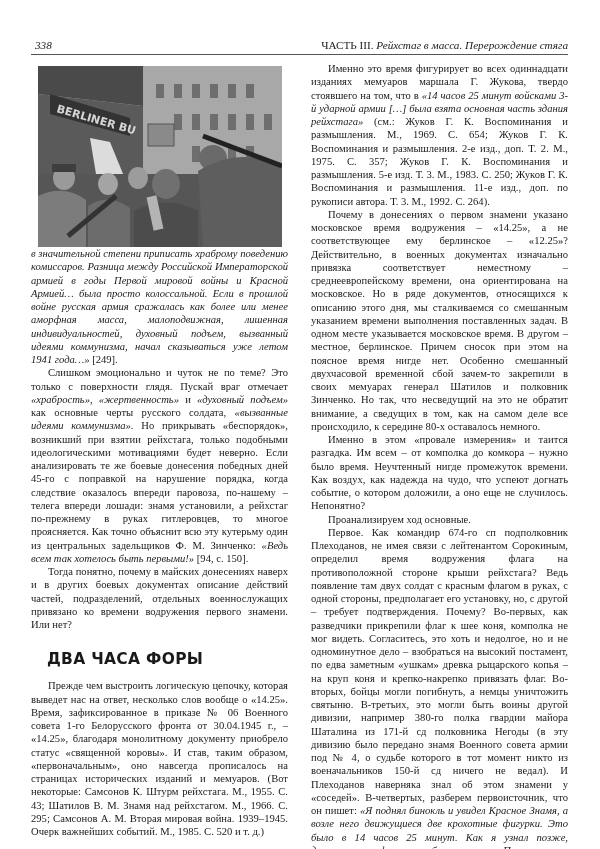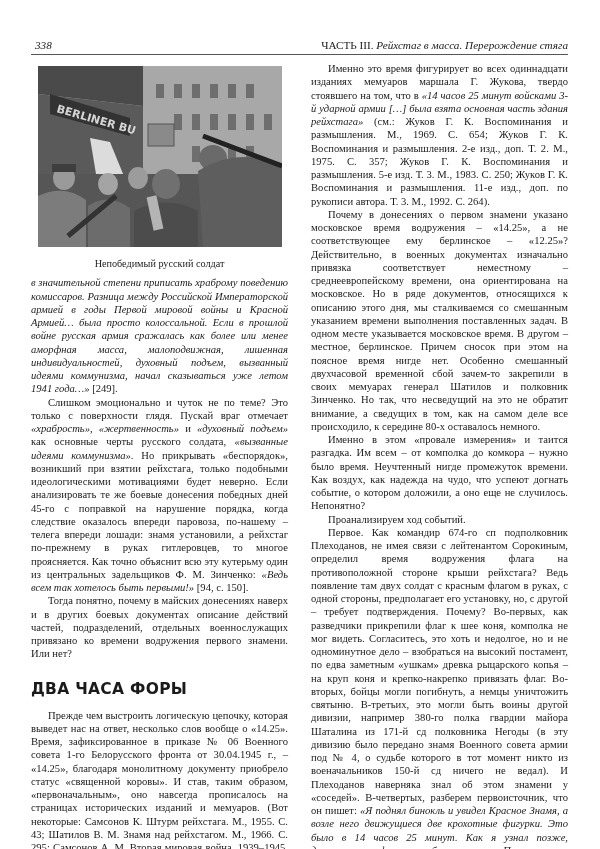--- a/index.html
+++ b/index.html
@@ -14,21 +14,21 @@
          text-align:justify; hyphens:auto; }
   .left { left:31px; width:257px; }
   .right { left:311px; width:257px; top:62px; }
   .photo { width:244px; height:181px; margin:0 auto 0 7px; position:relative;
            background:#7a7a7a; overflow:hidden; }
   .caption { text-align:center; font-size:10.2px; margin:10px 0 6px; }
   p { margin:0; text-indent:17px; }
   p.noind { text-indent:0; }
   em { font-style:italic; }
   h2 { font-family:"DejaVu Sans", sans-serif; font-weight:bold; font-size:15.5px;
-       letter-spacing:0.3px; margin:19px 0 11px 0; line-height:18px; }
+       letter-spacing:0.3px; margin:19px 0 11px 16px; line-height:18px; }
 </style>
 </head>
 <body>
 
 <div class="header">
   <span class="pno">338</span>
   <span class="run"><span>ЧАСТЬ III.</span> <i>Рейхстаг в масса. Перерождение стяга</i></span>
 </div>
 
 <div class="col left">
@@ -78,33 +78,32 @@
       <ellipse cx="100" cy="112" rx="10" ry="11" fill="#9c9c9c"></ellipse>
       <ellipse cx="128" cy="118" rx="14" ry="15" fill="#707070"></ellipse>
       <path d="M96,145 Q128,128 160,145 L160,181 L96,181 Z" fill="#4c4c4c"></path>
       <rect x="112" y="130" width="10" height="34" fill="#b4b4b4" transform="rotate(-12 117 147)"></rect>
       <ellipse cx="175" cy="92" rx="14" ry="13" fill="#6a6a6a"></ellipse>
       <path d="M160,105 Q200,80 244,100 L244,181 L165,181 Z" fill="#5e5e5e"></path>
       <line x1="165" y1="70" x2="244" y2="100" stroke="#222" stroke-width="5"></line>
       <line x1="30" y1="170" x2="78" y2="130" stroke="#333" stroke-width="5"></line>
     </svg>
   </div>
-  <div class="caption">Непобедимый русский солдат</div>
 
   <p class="noind"><em>в значительной степени приписать храброму поведению комиссаров. Разница между Российской Императорской армией в годы Первой мировой войны и Красной Армией… была просто колоссальной. Если в прошлой войне русская армия сражалась как более или менее аморфная масса, малоподвижная, лишенная индивидуальностей, духовный подъем, вызванный идеями коммунизма, начал сказываться уже летом 1941 года…»</em><span> [249].</span></p>
 
   <p><span>Слишком эмоционально и чуток не по теме? Это только с поверхности глядя. Пускай враг отмечает </span><em>«храбрость», «жертвенность»</em><span> и </span><em>«духовный подъем»</em><span> как основные черты русского солдата, </span><em>«вызванные идеями коммунизма»</em><span>. Но прикрывать «беспорядок», возникший при взятии рейхстага, только подобными идеологическими мотивациями будет неверно. Если анализировать те же боевые донесения победных дней 45-го с поправкой на нарушение порядка, когда следствие оказалось впереди паровоза, по-нашему – телега впереди лошади: знамя установили, а рейхстаг по-прежнему в руках гитлеровцев, то многое проясняется. Как точно объяснит всю эту кутерьму один из центральных задельщиков Ф. М. Зинченко: </span><em>«Ведь всем так хотелось быть первыми!»</em><span> [94, с. 150].</span></p>
 
   <p>Тогда понятно, почему в майских донесениях наверх и в других боевых документах описание действий частей, подразделений, отдельных военнослужащих привязано ко времени водружения первого знамени. Или нет?</p>
 
   <h2>ДВА ЧАСА ФОРЫ</h2>
 
   <p>Прежде чем выстроить логическую цепочку, которая выведет нас на ответ, несколько слов вообще о «14.25». Время, зафиксированное в приказе № 06 Военного совета 1-го Белорусского фронта от 30.04.1945 г., – «14.25», благодаря монолитному документу приобрело статус «священной коровы». И став, таким образом, «первоначальным», оно навсегда прописалось на страницах исторических изданий и мемуаров. (Вот некоторые: Самсонов К. Штурм рейхстага. М., 1955. С. 43; Шатилов В. М. Знамя над рейхстагом. М., 1966. С. 295; Самсонов А. М. Вторая мировая война. 1939–1945. Очерк важнейших событий. М., 1985. С. 520 и т. д.)</p>
 </div>
 
 <div class="col right">
   <p><span>Именно это время фигурирует во всех одиннадцати изданиях мемуаров маршала Г. Жукова, твердо стоявшего на том, что в </span><em>«14 часов 25 минут войсками 3-й ударной армии […] была взята основная часть здания рейхстага»</em><span> (см.: Жуков Г. К. Воспоминания и размышления. М., 1969. С. 654; Жуков Г. К. Воспоминания и размышления. 2-е изд., доп. Т. 2. М., 1975. С. 357; Жуков Г. К. Воспоминания и размышления. 5-е изд. Т. 3. М., 1983. С. 250; Жуков Г. К. Воспоминания и размышления. 11-е изд., доп. по рукописи автора. Т. 3. М., 1992. С. 264).</span></p>
   <p>Почему в донесениях о первом знамени указано московское время водружения – «14.25», а не соответствующее ему берлинское – «12.25»? Действительно, в военных документах изначально привязка соответствует неместному – среднеевропейскому времени, она ориентирована на московское. Но в ряде документов, относящихся к описанию этого дня, мы сталкиваемся со смешанным указанием времени выполнения поставленных задач. В одном месте указывается московское время. В другом – местное, берлинское. Причем сносок при этом на поясное время нигде нет. Особенно смешанный двухчасовой временной сбой зачем-то закрепили в своих мемуарах генерал Шатилов и полковник Зинченко. Но так, что несведущий на это не обратит внимание, а сведущих в том, как на самом деле все происходило, к середине 80-х оставалось немного.</p>
   <p>Именно в этом «провале измерения» и таится разгадка. Им всем – от комполка до комкора – нужно было время. Неучтенный нигде промежуток времени. Как воздух, как надежда на чудо, что успеют догнать событие, о котором доложили, а оно еще не случилось. Непонятно?</p>
-  <p>Проанализируем ход событий.</p>
+  <p>Проанализируем ход основные.</p>
   <p><span>Первое. Как командир 674-го сп подполковник Плеходанов, не имея связи с лейтенантом Сорокиным, определил время водружения флага на противоположной стороне крыши рейхстага? Ведь появление там двух солдат с красным флагом в руках, с одной стороны, предполагает его установку, но, с другой – требует подтверждения. Почему? Во-первых, как разведчики прикрепили флаг к шее коня, комполка не мог видеть. Согласитесь, это хоть и недолгое, но и не одноминутное дело – взобраться на высокий постамент, по едва заметным «ушкам» древка рыцарского копья – на круп коня и крепко-накрепко привязать флаг. Во-вторых, бойцы могли погибнуть, а немцы уничтожить святыню. В-третьих, это могли быть воины другой дивизии, например 380-го полка гвардии майора Шаталина из 171-й сд полковника Негоды (в эту дивизию было передано знамя Военного совета армии под № 4, о судьбе которого в тот момент никто из военачальников 150-й сд ничего не ведал). И Плеходанов наверняка знал об этом знамени у «соседей». В-четвертых, разберем первоисточник, что он пишет: </span><em>«Я поднял бинокль и увидел Красное Знамя, а возле него движущиеся две крохотные фигурки. Это было в 14 часов 25 минут. Как я узнал позже, движущимися фигурками были сержант Правоторов и рядовой Булатов…»</em></p>
 
 </div>
 
 </body></html>

